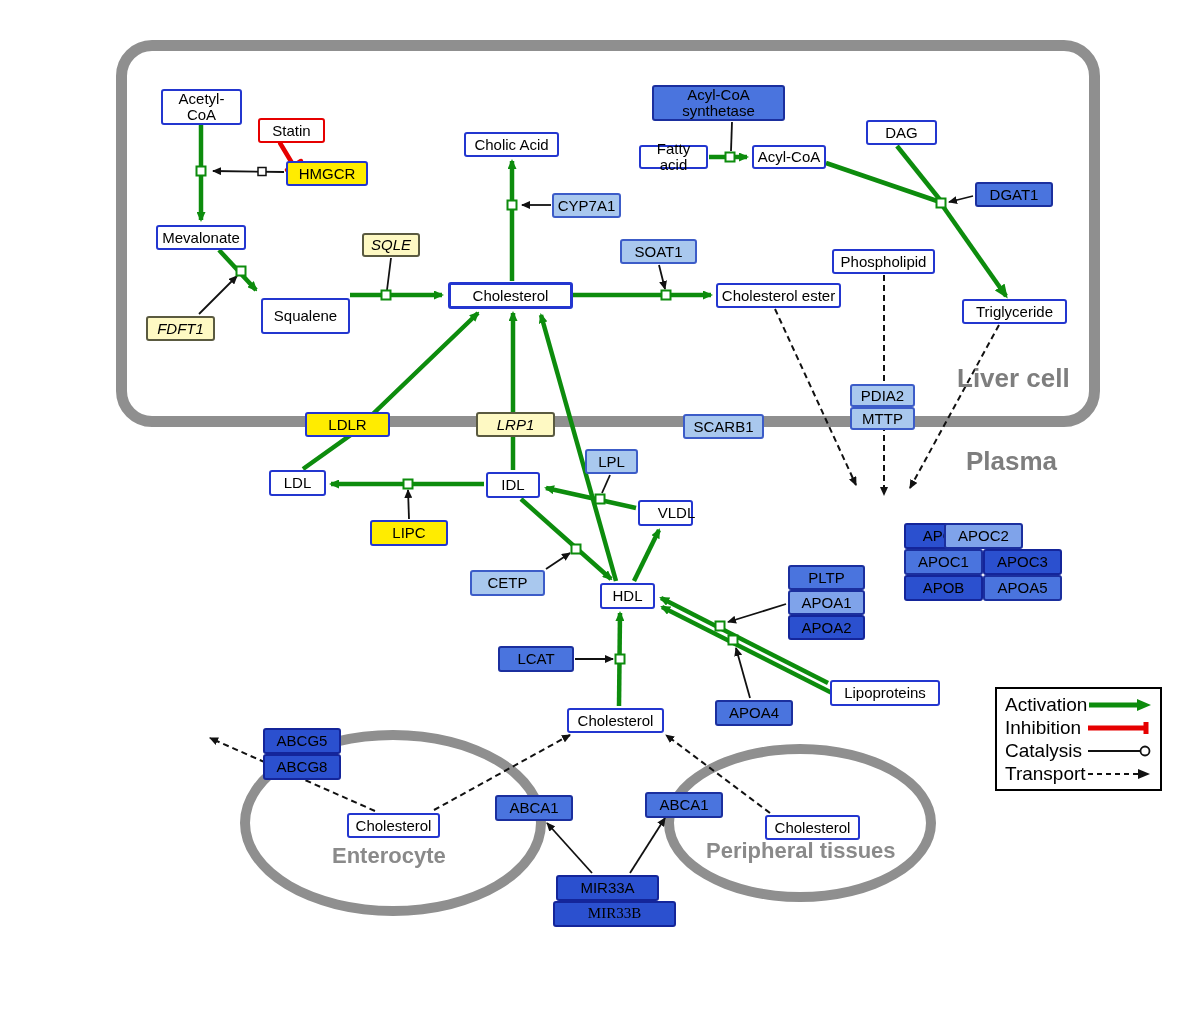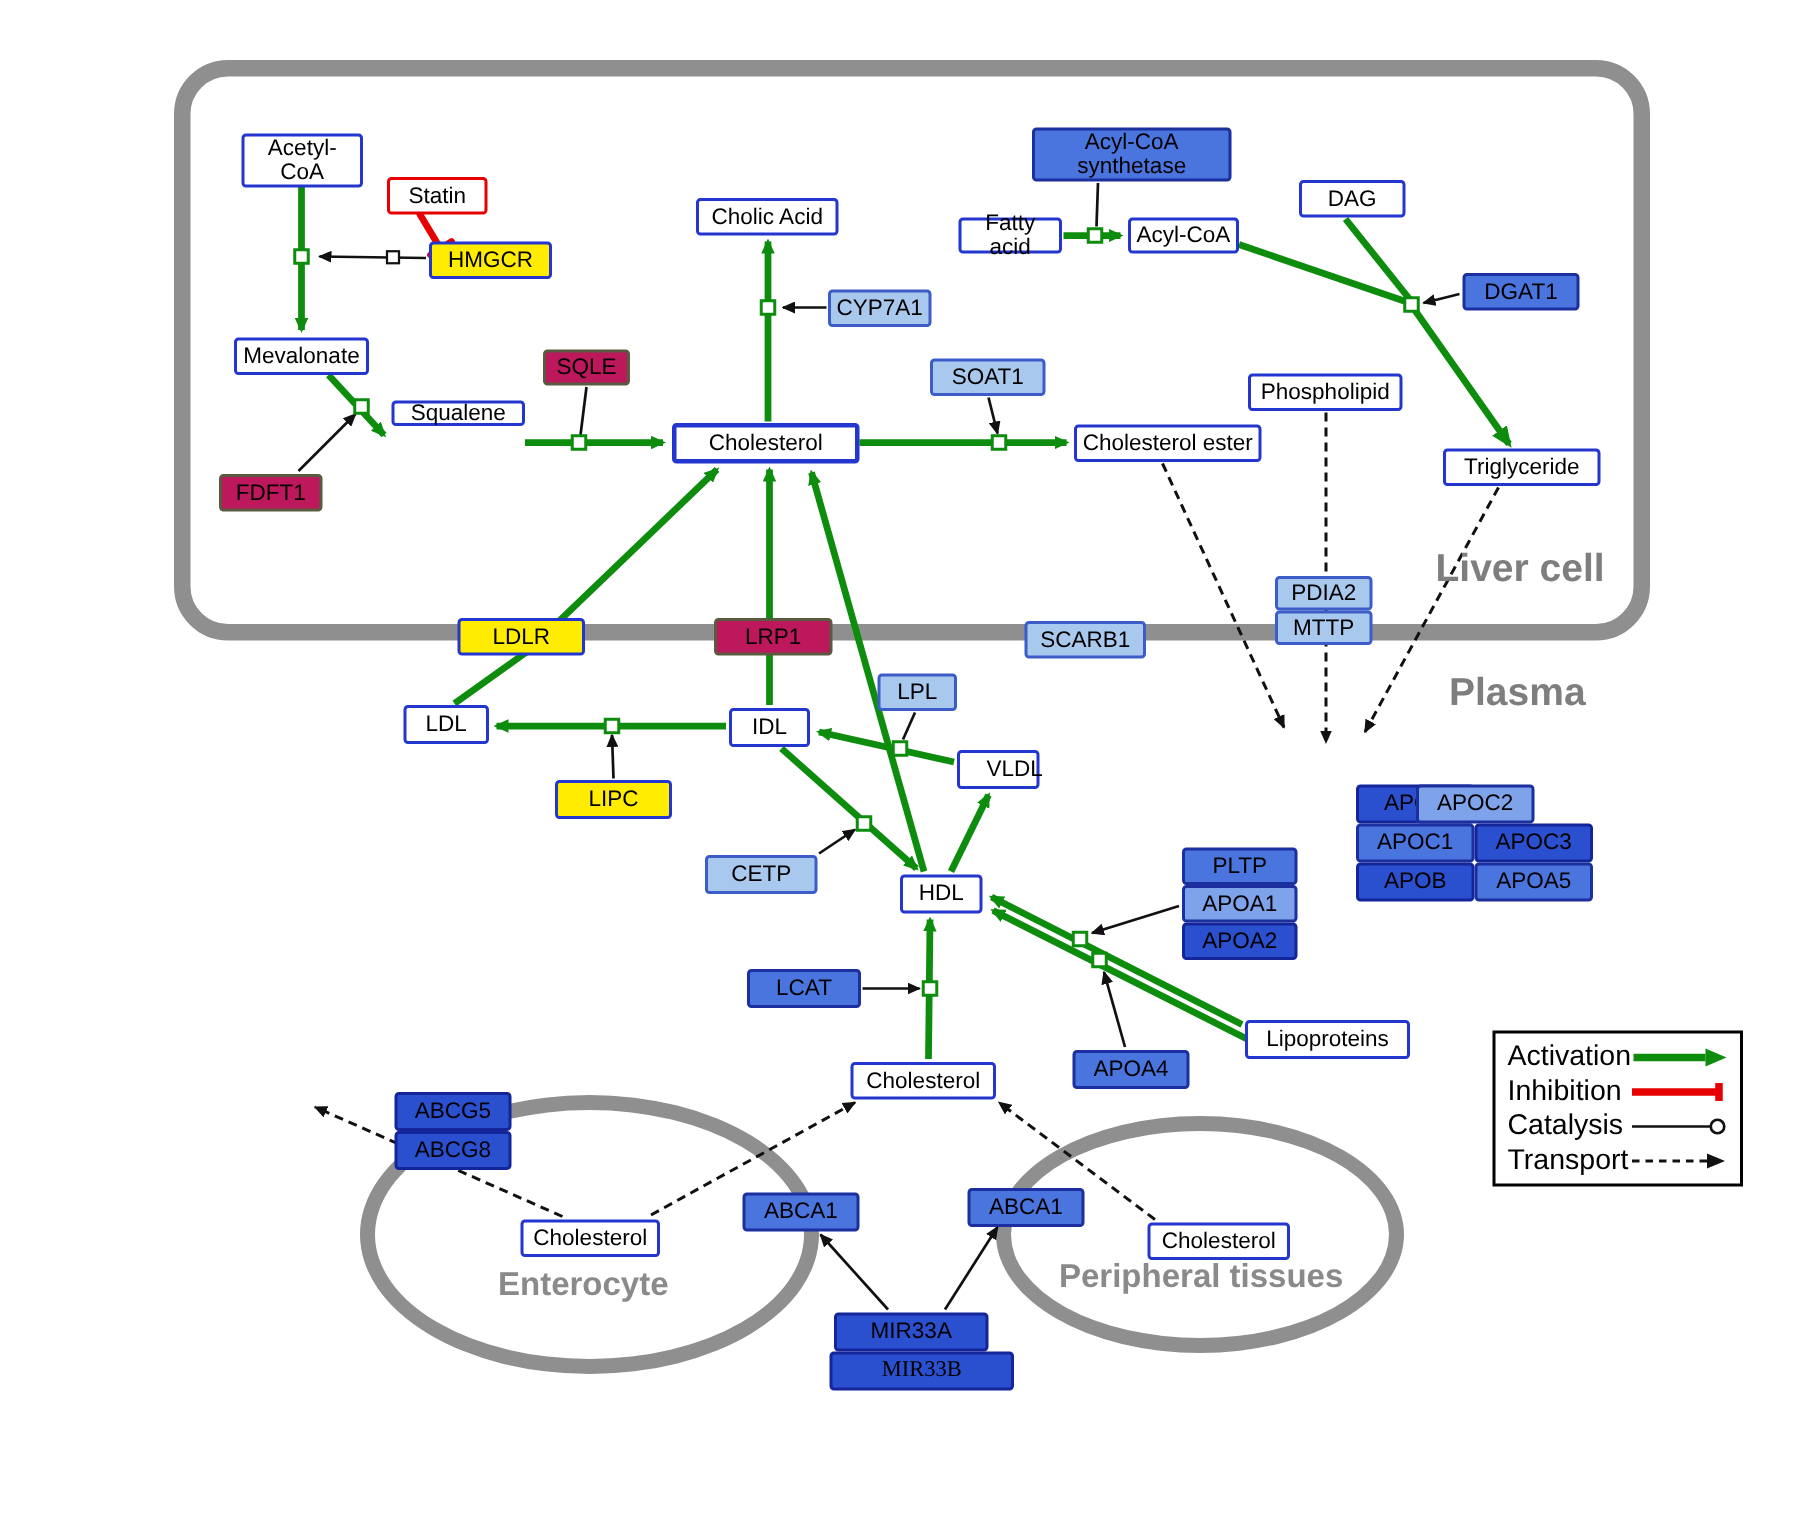--- a/index.html
+++ b/index.html
@@ -20,21 +20,21 @@
 
   svg.edges { position:absolute; left:0; top:0; pointer-events:none; }
 
   #nodes .node { position:absolute; display:flex; align-items:center; justify-content:center;
                  text-align:center; font-size:15px; color:#000; line-height:1.05;
                  border-radius:3px; padding:0 2px; cursor:pointer; }
   .n-white    { background:#ffffff; border:2px solid #2336cf; }
   .n-whitebold{ background:#ffffff; border:3px solid #2336cf; }
   .n-statin   { background:#ffffff; border:2.5px solid #e60000; }
   .n-yellow   { background:#ffec00; border:2px solid #2336cf; }
-  .n-pale     { background:#be185d; border:2px solid #5a5a40; }
+  .n-pale     { background:#fef9c3; border:2px solid #5a5a40;font-style:italic; }
   .n-lblue    { background:#a9c8ee; border:2px solid #3c5cc8; }
   .n-blue     { background:#4a74de; border:2px solid #1b2f9e; }
   .n-blue2    { background:#7fa3ea; border:2px solid #1b2f9e; }
   .n-bdark    { background:#2b50cf; border:2px solid #14259a; }
 
   .legend { position:absolute; left:995px; top:687px; width:167px; height:104px;
             border:2.5px solid #000; background:#fff; padding:4px 8px;
             display:flex; flex-direction:column; justify-content:space-around; }
   .legend-row { display:flex; align-items:center; justify-content:space-between;
                 font-size:19px; color:#000; }
@@ -134,27 +134,27 @@
     <rect x="258" y="167.5" width="8" height="8" fill="#fff" stroke="#111" stroke-width="1.5"></rect>
   </svg>
 
   <div id="nodes">
       <div class="node n-white" style="left: 161px; top: 89px; width: 81px; height: 36px;">Acetyl-CoA</div>
       <div class="node n-statin" style="left: 258px; top: 118px; width: 67px; height: 25px;">Statin</div>
       <div class="node n-yellow" style="left: 286px; top: 161px; width: 82px; height: 25px;">HMGCR</div>
       <div class="node n-white" style="left: 156px; top: 225px; width: 90px; height: 25px;">Mevalonate</div>
       <div class="node n-pale" style="left: 362px; top: 233px; width: 58px; height: 24px;">SQLE</div>
       <div class="node n-pale" style="left: 146px; top: 316px; width: 69px; height: 25px;">FDFT1</div>
-      <div class="node n-white" style="left: 261px; top: 267px; width: 89px; height: 17px;">Squalene</div>
+      <div class="node n-white" style="left: 261px; top: 298px; width: 89px; height: 36px;">Squalene</div>
       <div class="node n-white" style="left: 464px; top: 132px; width: 95px; height: 25px;">Cholic Acid</div>
       <div class="node n-lblue" style="left: 552px; top: 193px; width: 69px; height: 25px;">CYP7A1</div>
       <div class="node n-lblue" style="left: 620px; top: 239px; width: 77px; height: 25px;">SOAT1</div>
       <div class="node n-whitebold" style="left: 448px; top: 282px; width: 125px; height: 27px;">Cholesterol</div>
       <div class="node n-white" style="left: 716px; top: 283px; width: 125px; height: 25px;">Cholesterol ester</div>
-      <div class="node n-blue" style="left: 688px; top: 85px; width: 133px; height: 36px;">Acyl-CoA synthetase</div>
+      <div class="node n-blue" style="left: 652px; top: 85px; width: 133px; height: 36px;">Acyl-CoA synthetase</div>
       <div class="node n-white" style="left: 639px; top: 145px; width: 69px; height: 24px;">Fatty acid</div>
       <div class="node n-white" style="left: 752px; top: 145px; width: 74px; height: 24px;">Acyl-CoA</div>
       <div class="node n-white" style="left: 866px; top: 120px; width: 71px; height: 25px;">DAG</div>
       <div class="node n-blue" style="left: 975px; top: 182px; width: 78px; height: 25px;">DGAT1</div>
       <div class="node n-white" style="left: 832px; top: 249px; width: 103px; height: 25px;">Phospholipid</div>
       <div class="node n-white" style="left: 962px; top: 299px; width: 105px; height: 25px;">Triglyceride</div>
       <div class="node n-lblue" style="left: 850px; top: 384px; width: 65px; height: 23px;">PDIA2</div>
       <div class="node n-lblue" style="left: 850px; top: 407px; width: 65px; height: 23px;">MTTP</div>
       <div class="node n-yellow" style="left: 305px; top: 412px; width: 85px; height: 25px;">LDLR</div>
       <div class="node n-pale" style="left: 476px; top: 412px; width: 79px; height: 25px;">LRP1</div>

